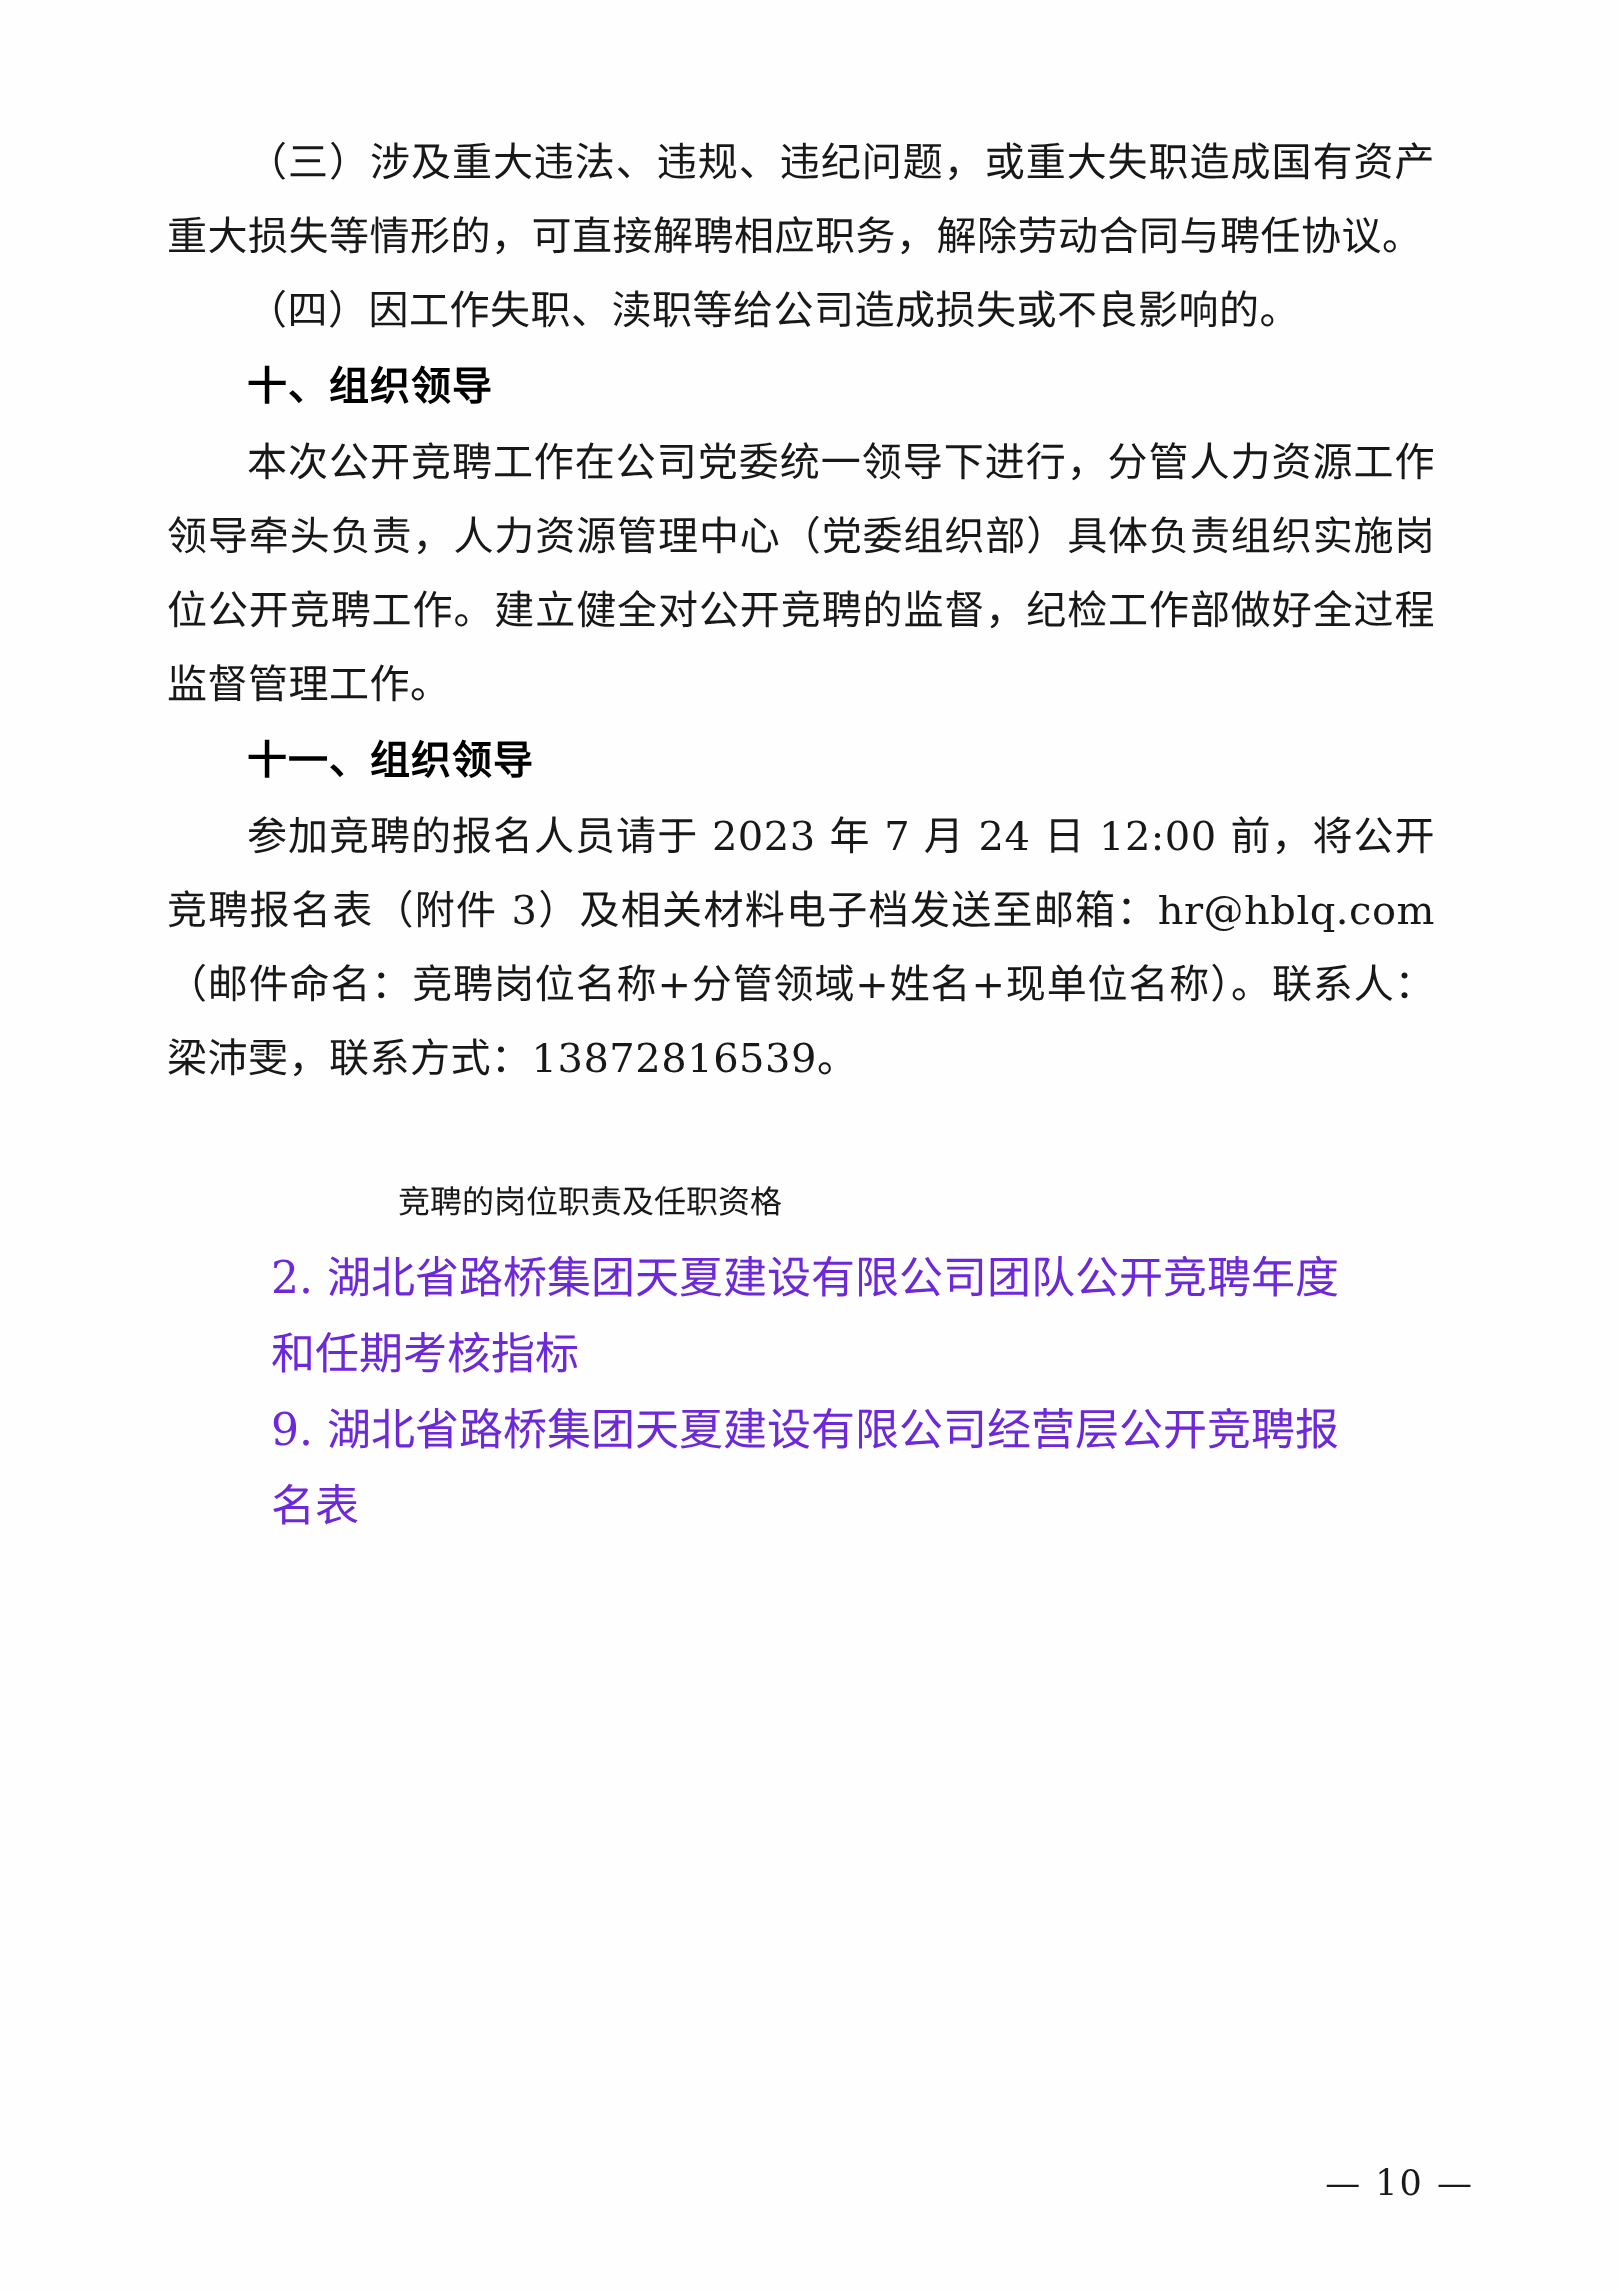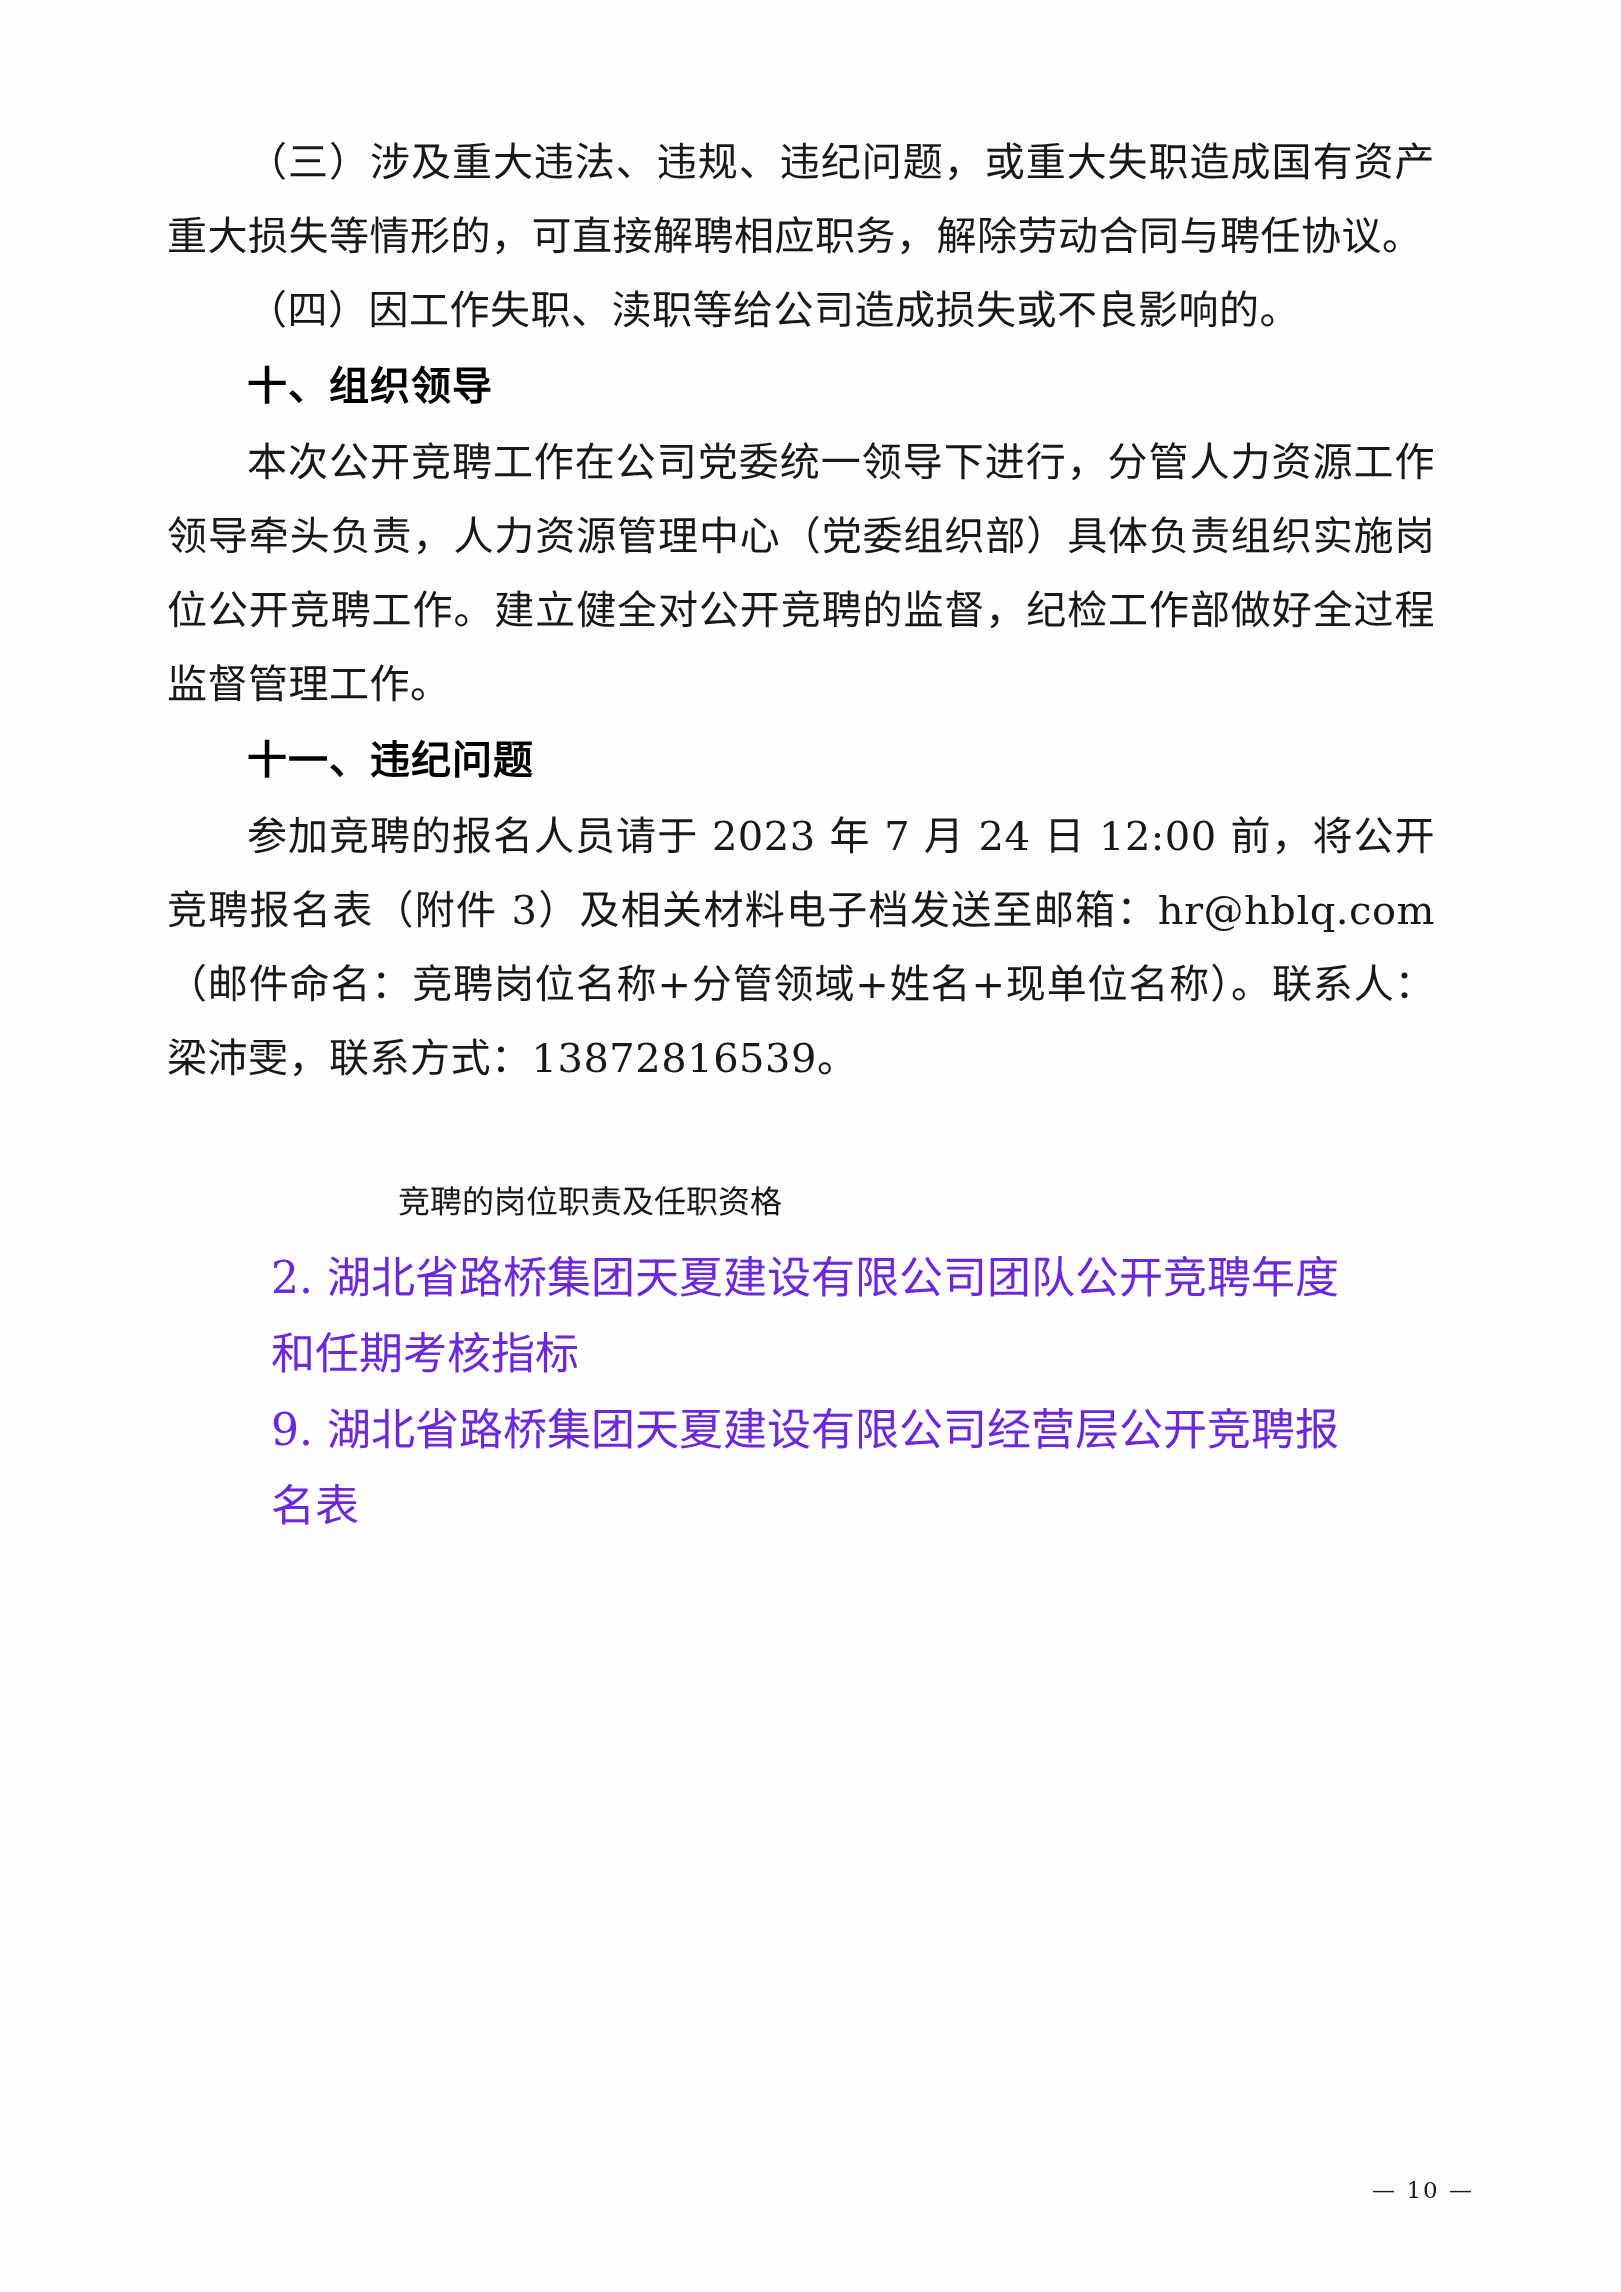--- a/index.html
+++ b/index.html
@@ -73,42 +73,42 @@
     margin: 0 0 0 104px;
     color: #6d28d9;
     width: 1068px;
     text-align: justify;
     text-justify: inter-ideograph;
   }
   .page-number {
     position: absolute;
     right: 147px;
     bottom: 90px;
-    font-size: 23px;
+    font-size: 35px;
     letter-spacing: 2px;
     color: #1a1a1a;
     font-family: "DejaVu Serif", "Liberation Serif", serif;
   }
 </style>
 </head>
 <body>
 
 <div class="page">
 
   <div class="content">
 
     <p class="para indent">（三）涉及重大违法、违规、违纪问题，或重大失职造成国有资产重大损失等情形的，可直接解聘相应职务，解除劳动合同与聘任协议。</p>
 
     <p class="para indent">（四）因工作失职、渎职等给公司造成损失或不良影响的。</p>
 
     <h2 class="heading">十、组织领导</h2>
 
     <p class="para indent">本次公开竞聘工作在公司党委统一领导下进行，分管人力资源工作领导牵头负责，人力资源管理中心（党委组织部）具体负责组织实施岗位公开竞聘工作。建立健全对公开竞聘的监督，纪检工作部做好全过程监督管理工作。</p>
 
-    <h2 class="heading">十一、违纪问题</h2>
+    <h2 class="heading">十一、组织领导</h2>
 
     <p class="para indent">参加竞聘的报名人员请于 2023 年 7 月 24 日 12:00 前，将公开竞聘报名表（附件 3）及相关材料电子档发送至邮箱：hr@hblq.com（邮件命名：竞聘岗位名称+分管领域+姓名+现单位名称）。联系人：梁沛雯，联系方式：13872816539。</p>
 
 
     <div class="spacer-lg"></div>
 
     <div class="attach-block">
       <p class="attach-cont">竞聘的岗位职责及任职资格</p>
       <p class="attach-item">2. 湖北省路桥集团天夏建设有限公司团队公开竞聘年度和任期考核指标</p>
       <p class="attach-item">9. 湖北省路桥集团天夏建设有限公司经营层公开竞聘报名表</p>

